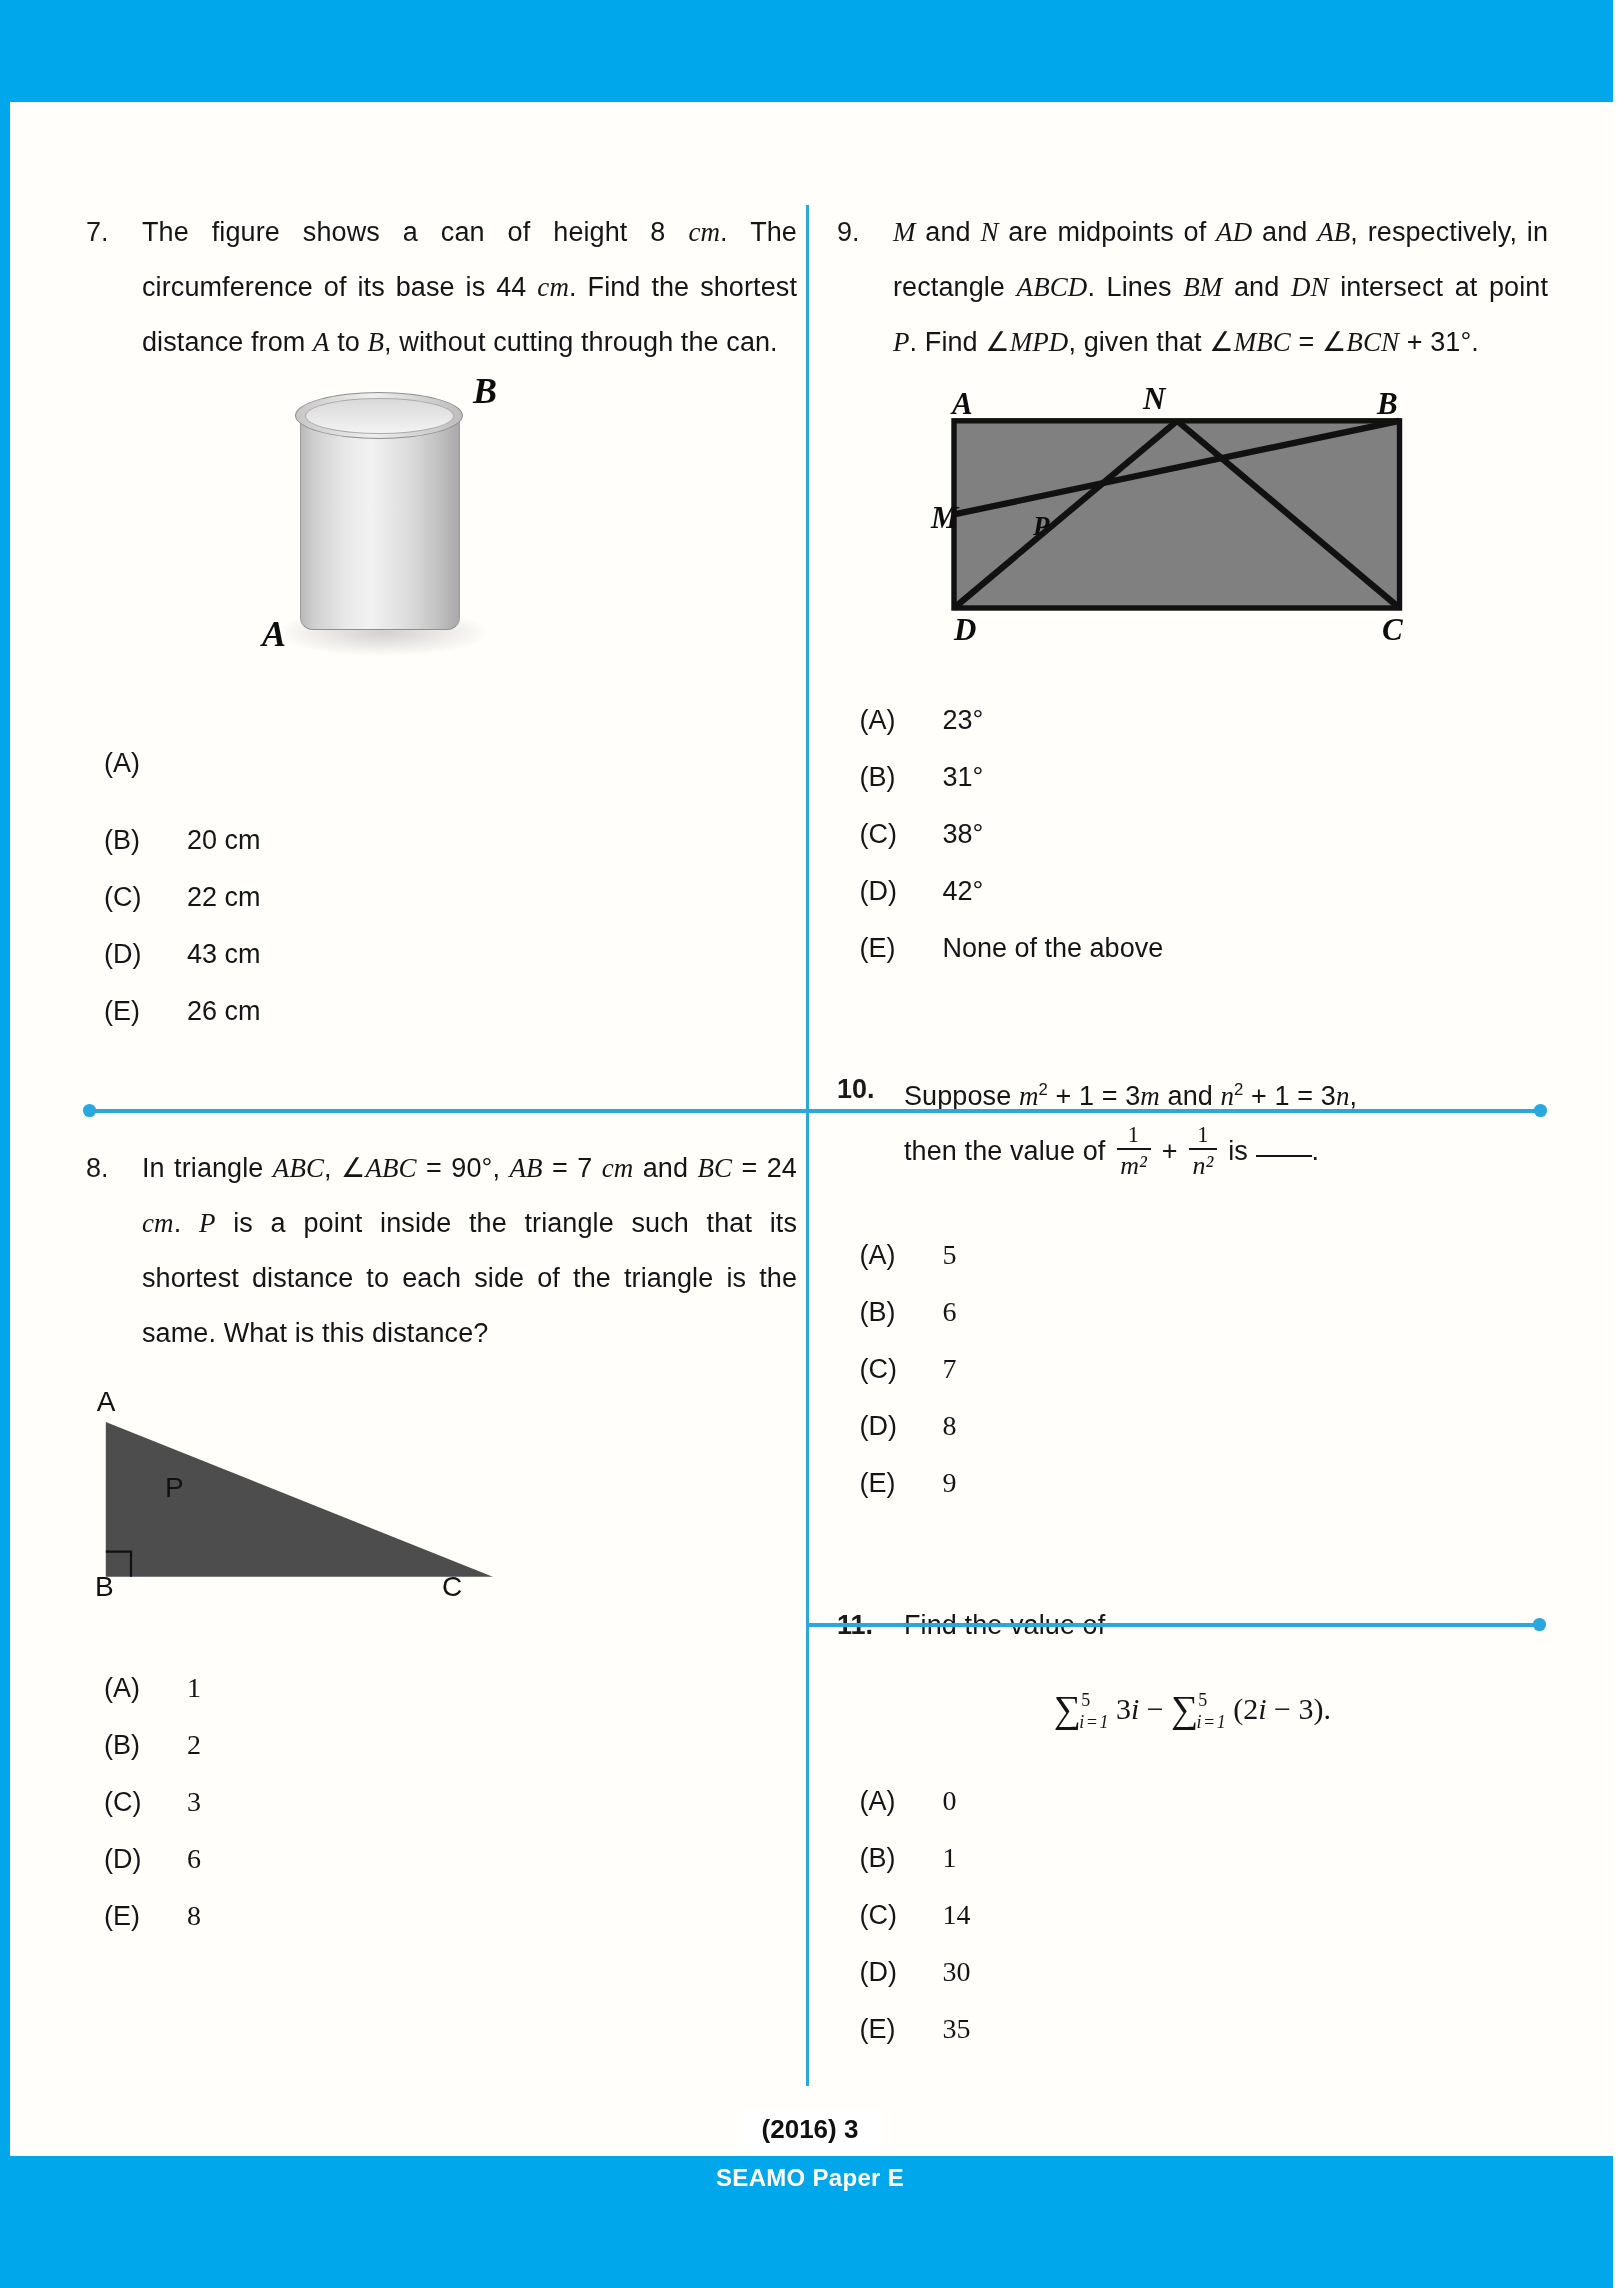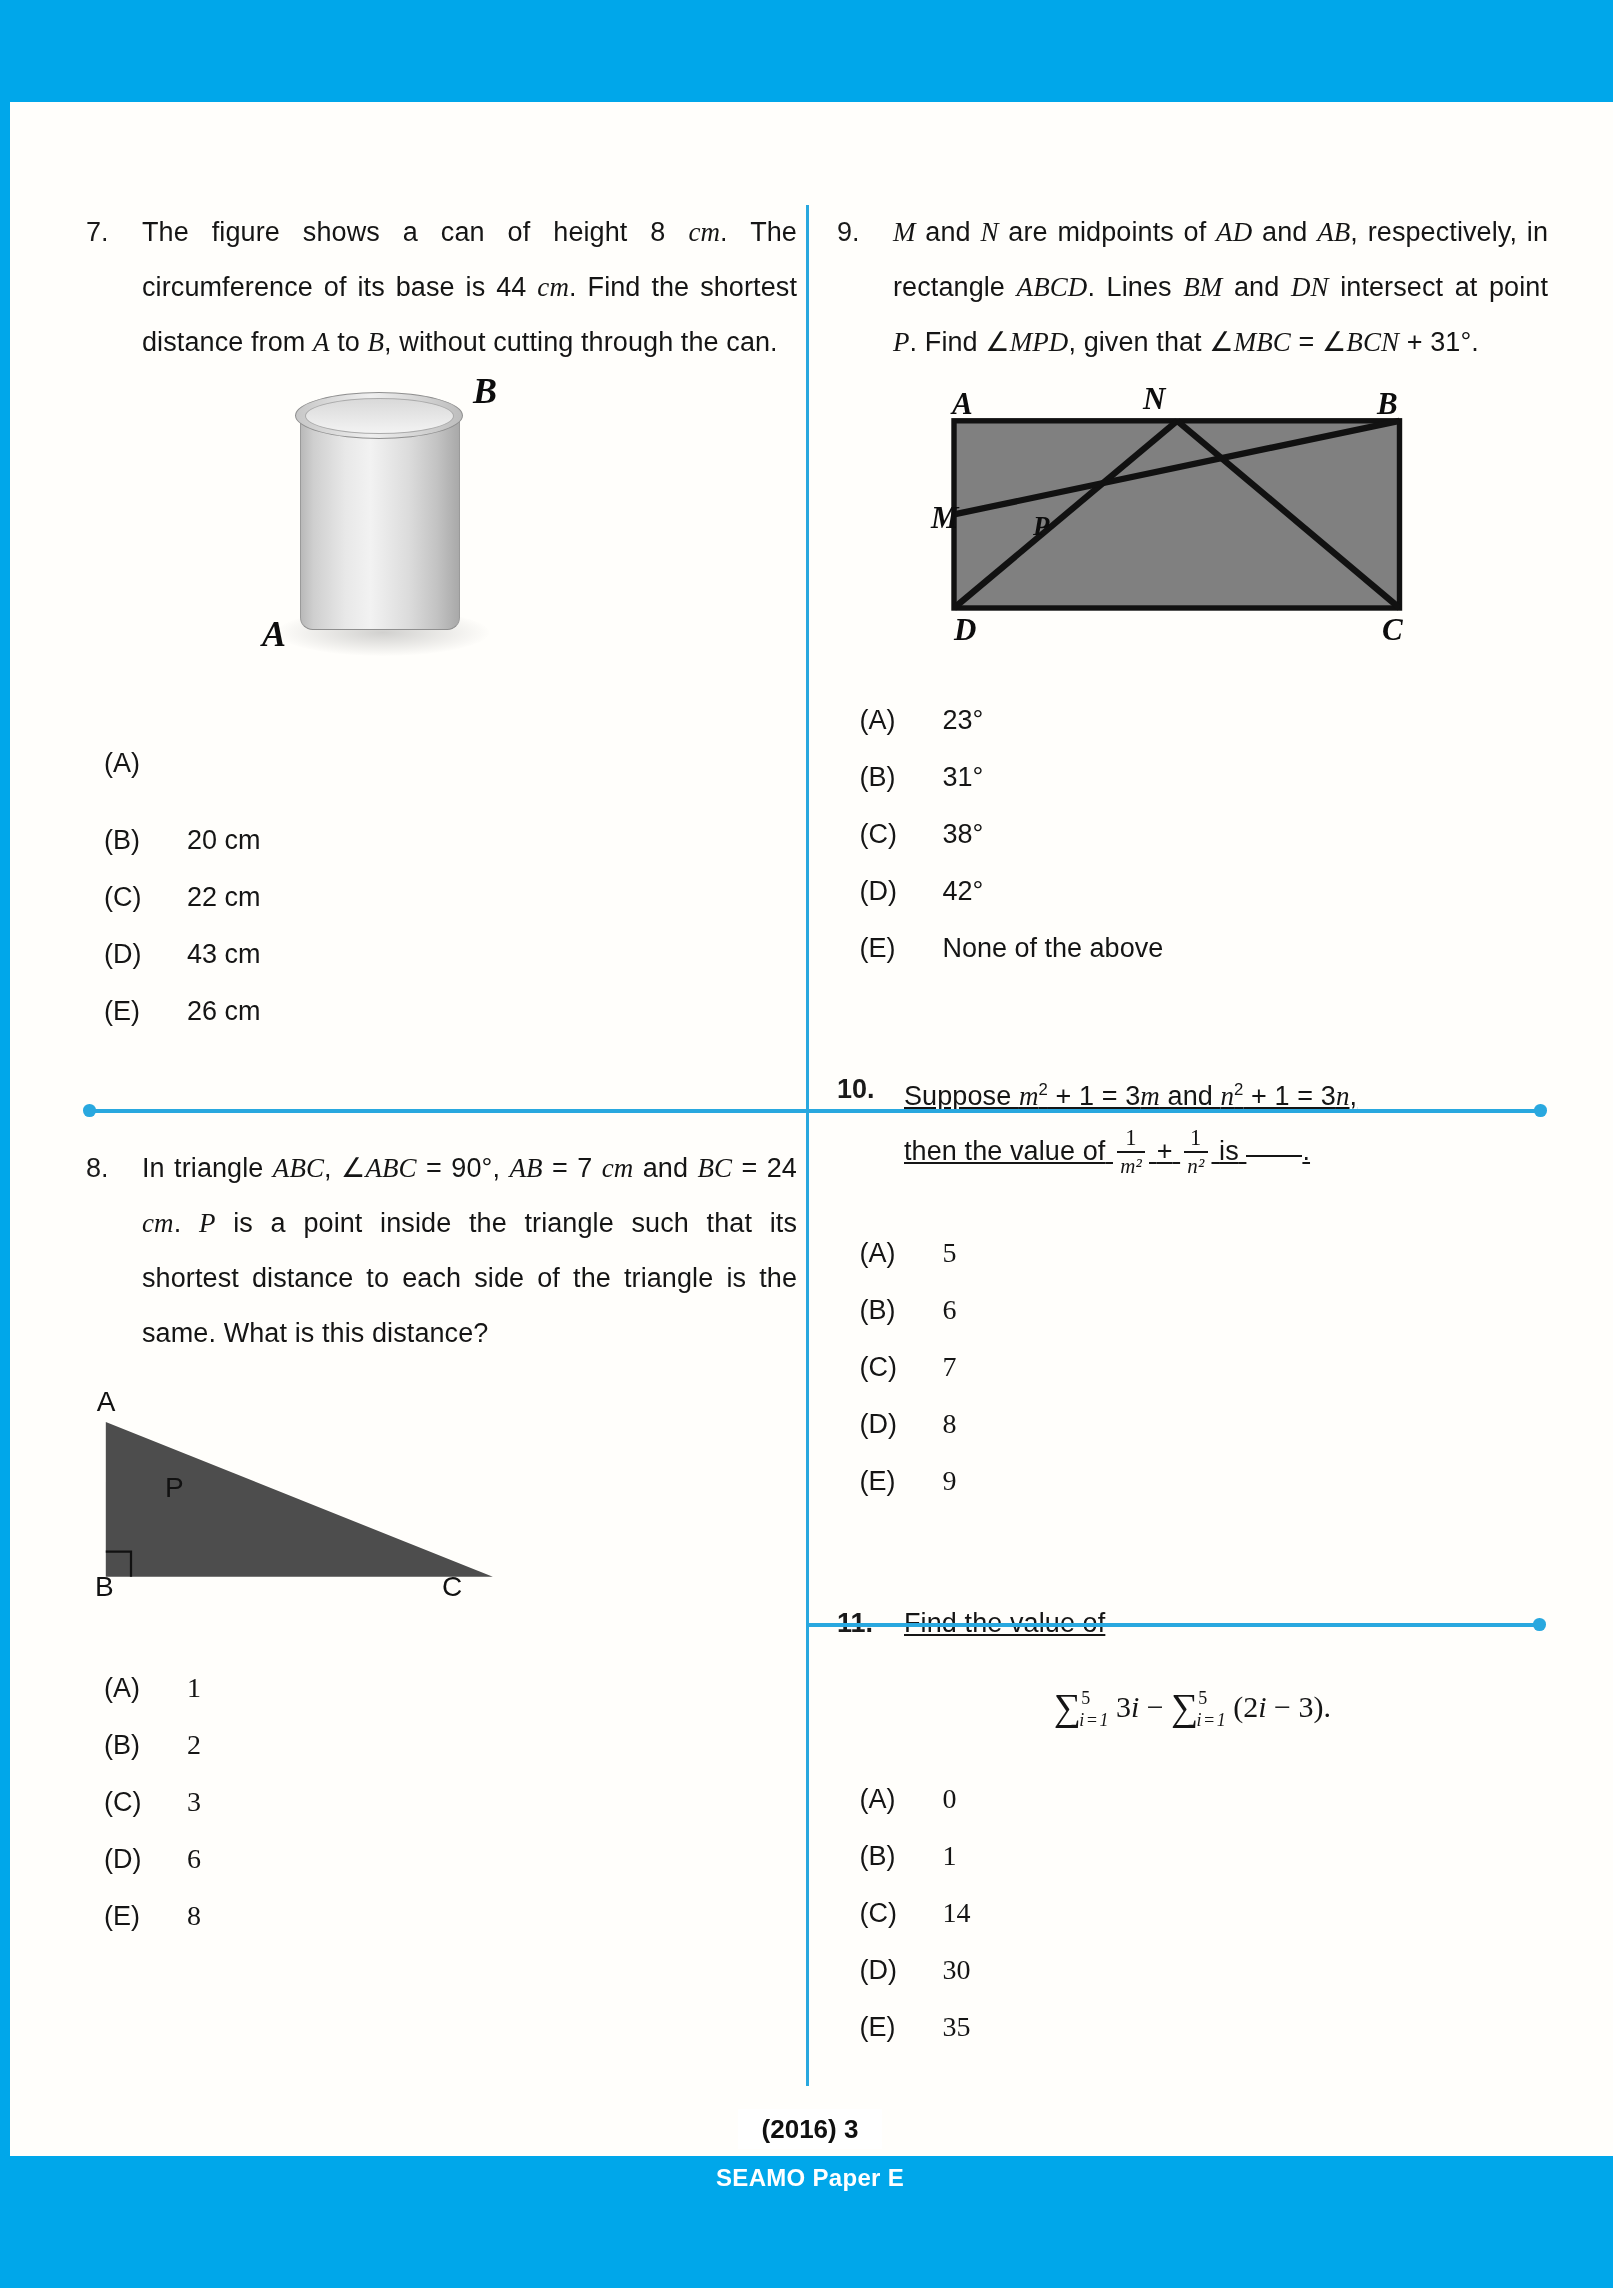--- a/index.html
+++ b/index.html
@@ -90,21 +90,21 @@
     flex: 1 1 auto;
   }
   .q-text {
     font-size: 27px;
     line-height: 55px;
     color: #151515;
     text-align: justify;
     text-justify: inter-word;
     letter-spacing: 0.1px;
   }
-  .q-text.nojust { text-align: left; text-decoration: underline; }
+  .q-text.nojust { text-align: left; }
   i.m { font-family: "Liberation Serif", serif; font-style: italic; }
 
   
   .opts {
     margin-top: 27px;
   }
   .opt {
     display: flex;
     align-items: baseline;
     font-size: 27px;
@@ -269,21 +269,21 @@
     padding: 0 3.6px;
   }
   .frac .bar {
     display: block;
     height: 1.8px;
     background: #151515;
     margin: 1.8px 0;
   }
   .frac .den {
     display: block;
-    font-size: 21px;
+    font-size: 26px;
     font-style: italic;
     padding: 0 3.6px;
   }
   .blank {
     display: inline-block;
     width: 56px;
     border-bottom: 2.7px solid #151515;
     vertical-align: 2.7px;
   }
   .sum-expr {

